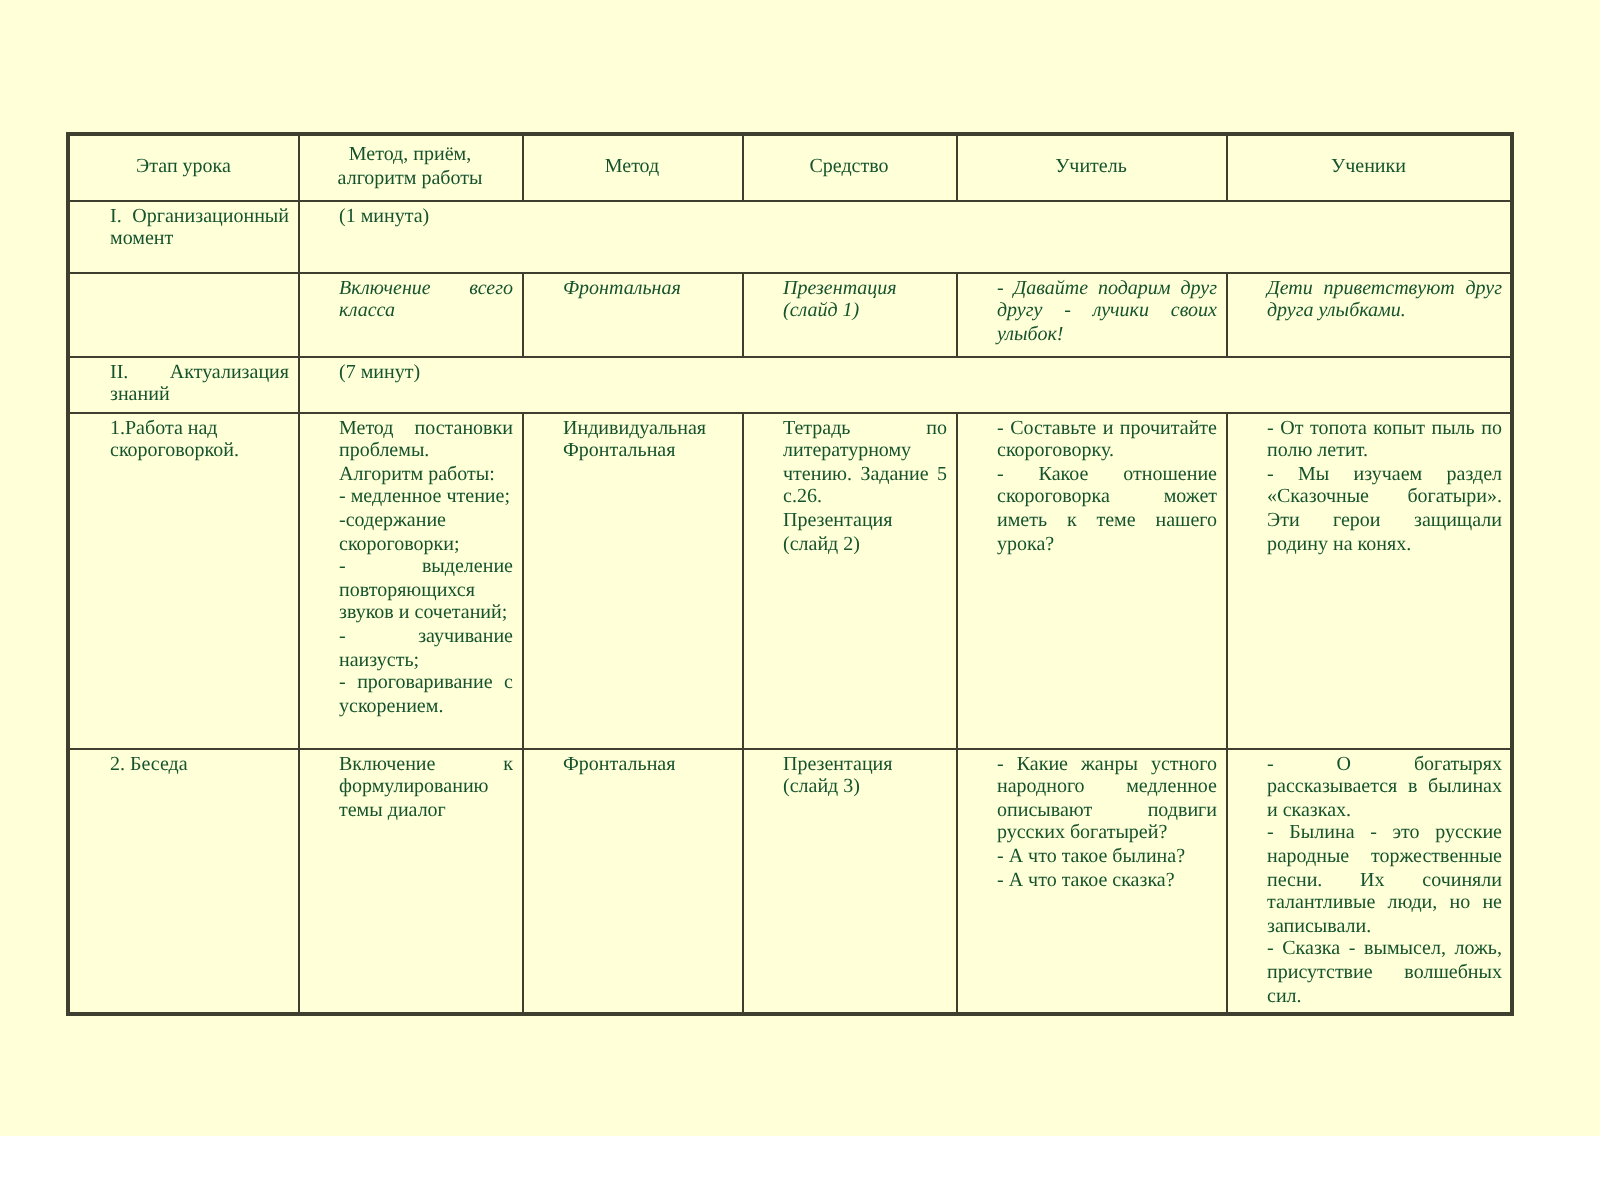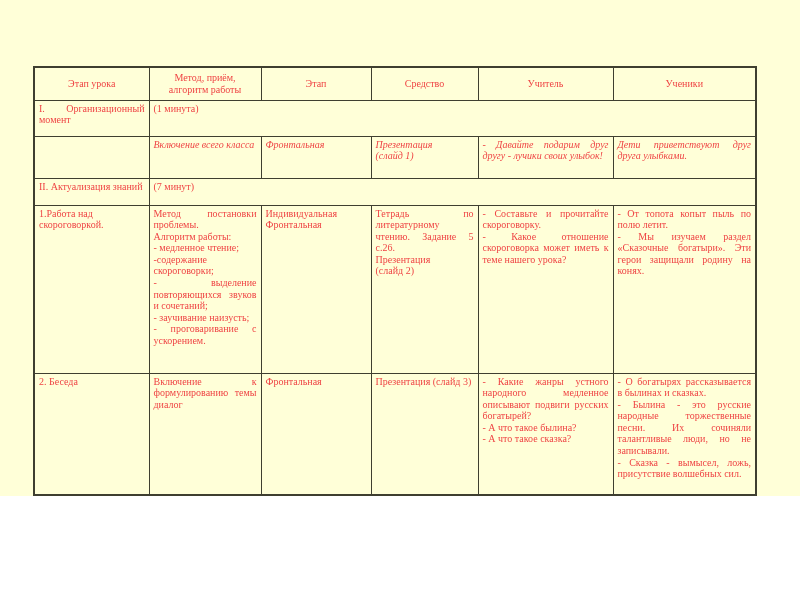--- a/index.html
+++ b/index.html
@@ -2,43 +2,43 @@
 <html lang="ru"><head>
 <meta charset="utf-8">
 <style>
   html, body {
     margin: 0;
     padding: 0;
   }
   .slide {
     position: relative;
     width: 800px;
-    height: 496px;
+    height: 568px;
     background: #FFFFD8;
     overflow: hidden;
     font-family: "Liberation Serif", "DejaVu Serif", serif;
-    color: #ef4444;
+    color: #14532d;
   }
   table.lesson-table {
     position: absolute;
     left: 33px;
     top: 66px;
     width: 722px;
     border-collapse: collapse;
     table-layout: fixed;
     border: 2px solid #3f3f30;
     background: #FFFFD8;
   }
   .lesson-table th,
   .lesson-table td {
     border: 1px solid #3f3f30;
     font-size: 10px;
     line-height: 1.16;
     font-weight: normal;
-    padding: 2px 4px 2px 4px;
+    padding: 2px 4px 2px 20px;
     vertical-align: top;
     text-align: justify;
     white-space: pre-line;
     overflow: hidden;
     word-wrap: break-word;
   }
   .lesson-table thead th {
     text-align: center;
     vertical-align: middle;
     padding: 1px 3px;
@@ -61,21 +61,21 @@
       <col style="width:110px">
       <col style="width:107px">
       <col style="width:135px">
       <col style="width:143px">
     </colgroup>
     <thead>
       <tr class="r-header">
         <th>Этап урока</th>
         <th>Метод, приём,
 алгоритм работы</th>
-        <th>Этап</th>
+        <th>Метод</th>
         <th>Средство</th>
         <th>Учитель</th>
         <th>Ученики</th>
       </tr>
     </thead>
     <tbody>
       <tr class="r-stage1">
         <td>I. Организационный момент</td>
         <td colspan="5">(1 минута)</td>
       </tr>

